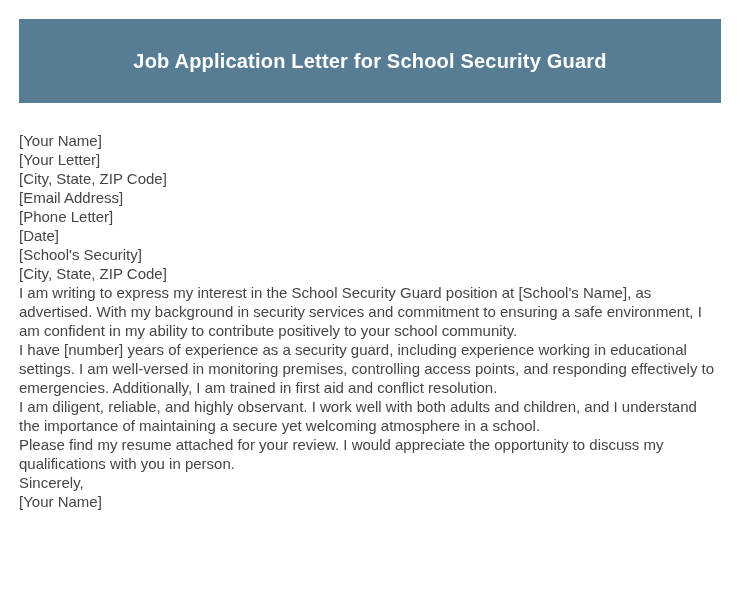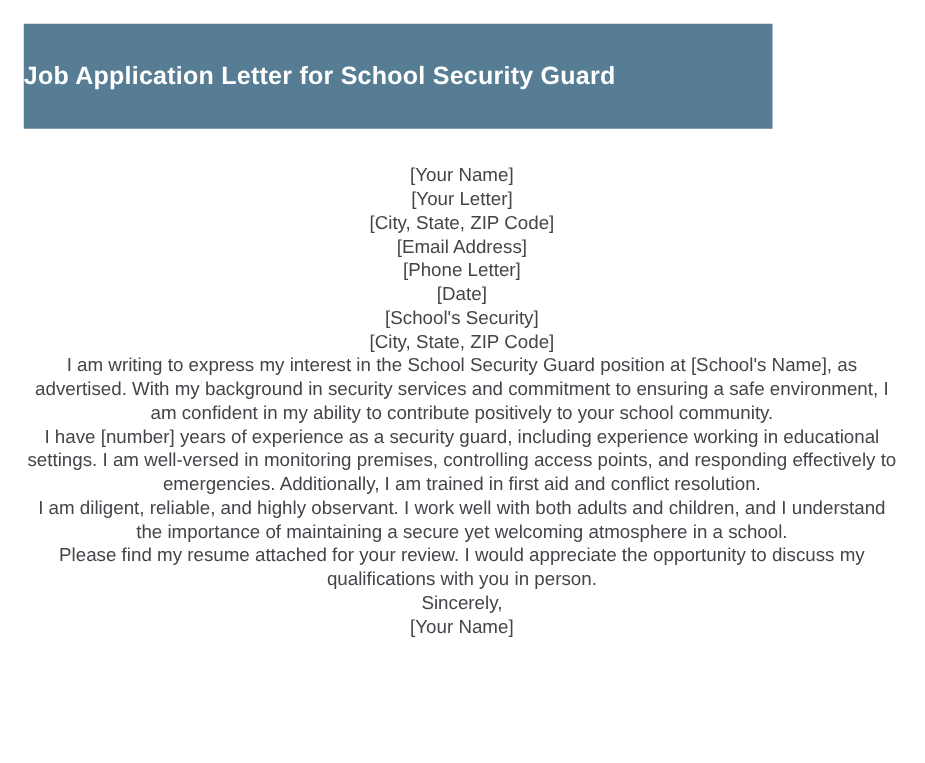--- a/index.html
+++ b/index.html
@@ -9,43 +9,42 @@
     width: 740px;
     height: 610px;
     background: #ffffff;
     overflow: hidden;
     font-family: "Liberation Sans", sans-serif;
   }
   .title-band {
     position: absolute;
     left: 19px;
     top: 19px;
-    width: 599px;
+    width: 702px;
     height: 84px;
     background: #567d94;
     display: flex;
     align-items: center;
-    justify-content: flex-start;
+    justify-content: center;
   }
   .title-band h1 {
     color: #ffffff;
     font-size: 20px;
     font-weight: bold;
     letter-spacing: 0.2px;
     text-align: center;
   }
   .letter {
     position: absolute;
     left: 19px;
     top: 131px;
     width: 701px;
     color: #42464a;
     font-size: 15px;
     line-height: 19px;
-    text-align: center;
   }
   .letter .line, .letter p { margin: 0; }
 </style>
 </head>
 <body>
 
 <div class="page">
 
   <header class="title-band">
     <h1>Job Application Letter for School Security Guard</h1>

